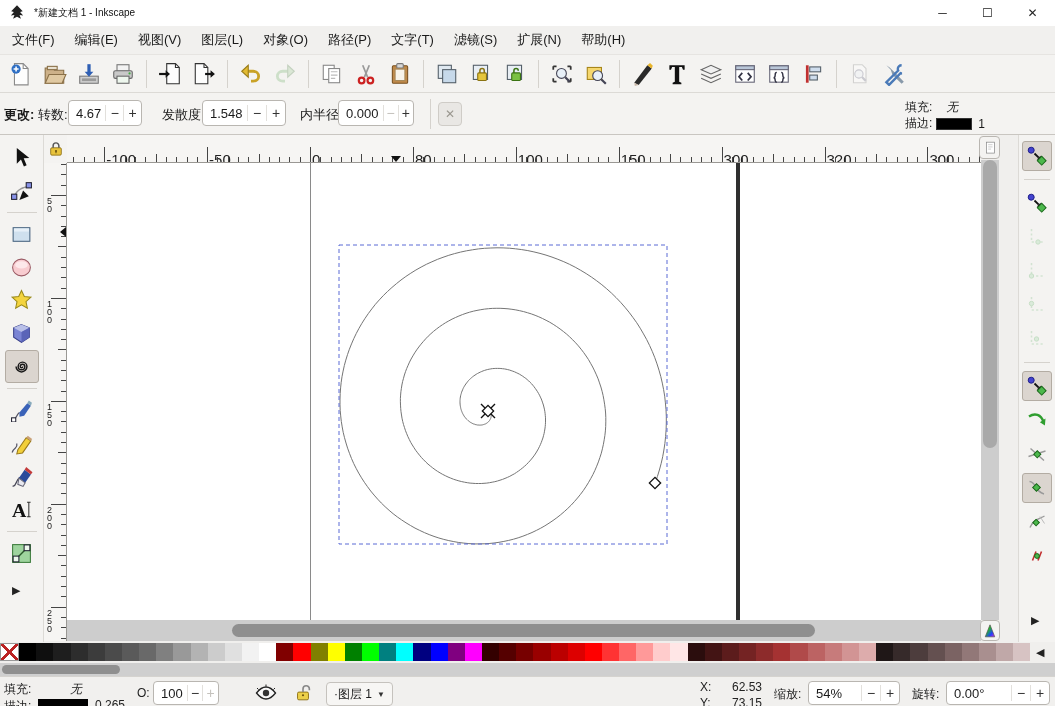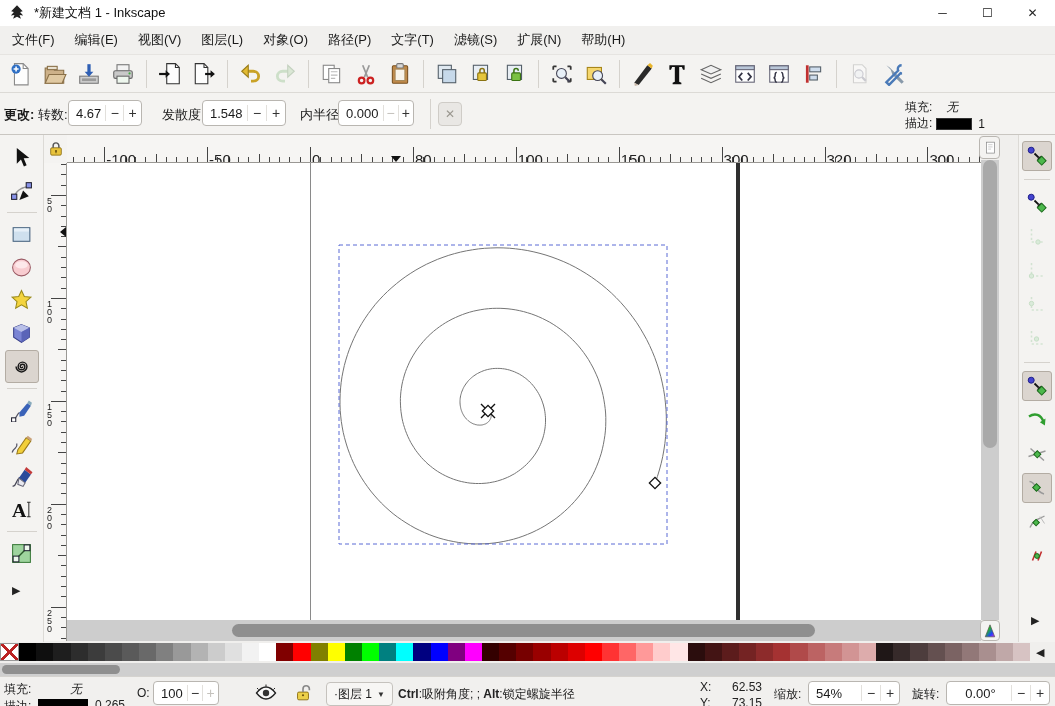--- a/index.html
+++ b/index.html
@@ -3,21 +3,21 @@
 <meta charset="utf-8">
 <style>
   * { margin:0; padding:0; box-sizing:border-box; }
   html,body { width:1055px; height:706px; overflow:hidden; background:#f0efed;
     font-family:"Liberation Sans", sans-serif; font-size:13px; color:#1a1a1a; position:relative; }
   .abs { position:absolute; }
 
   
   .titlebar { left:0; top:0; width:1055px; height:26px; background:#ffffff; display:flex; align-items:center; }
   .titlebar .logo { width:18px; height:18px; margin:0 8px 0 8px; }
-  .titlebar .title { font-size:13px; color:#111; }
+  .titlebar .title { font-size:10px; color:#111; }
   .win-btns { margin-left:auto; display:flex; height:26px; }
   .win-btn { width:45px; height:26px; display:flex; align-items:center; justify-content:center; font-size:12px; color:#222; }
 
   
   .menubar { left:0; top:26px; width:1055px; height:29px; background:#f1f0ee; display:flex; align-items:stretch; padding-left:2px; border-bottom:1px solid #e6e4e1;}
   .menu-item { padding:0 10px; display:flex; align-items:center; font-size:13px; }
 
   
   .cmdbar { left:0; top:55px; width:1055px; height:38px; background:#f4f3f1; border-bottom:1px solid #dcdad6; display:flex; align-items:center; padding-left:4px; }
   .tb-btn { width:34px; height:32px; display:flex; align-items:center; justify-content:center; border-radius:3px; }
@@ -936,32 +936,31 @@
           <circle cx="11" cy="13.5" r="1.2" fill="#6a5210"></circle>
         </svg>
       </span>
     </div>
 
   <div class="layer-dd">
     <span>·图层 1</span>
     <span class="caret">▼</span>
   </div>
 
-  <span class="sb-lbl" style="left:398px; top:9px;"><b>Ctrl</b><span>:吸附角度; ; </span><b>Alt</b><span>:锁定螺旋半径</span></span>
 
   <span class="sb-lbl" style="left:700px; top:3px;">X:</span>
   <span class="sb-lbl num-right" style="left:716px; top:3px;">62.53</span>
   <span class="sb-lbl" style="left:700px; top:19px;">Y:</span>
   <span class="sb-lbl num-right" style="left:716px; top:19px;">73.15</span>
 
   <span class="sb-lbl" style="left:774px; top:9px;">缩放:</span>
   <div class="spin" style="left:808px; top:4px; width:92px; height:24px;">
     <span class="spin-val">54%</span>
     <span class="spin-btn">−</span>
     <span class="spin-btn">+</span>
   </div>
   <span class="sb-lbl" style="left:912px; top:9px;">旋转:</span>
   <div class="spin" style="left:946px; top:4px; width:104px; height:24px;">
-    <span class="spin-val" style="text-align:center;">0.00°</span>
+    <span class="spin-val" style="text-align:left;">0.00°</span>
     <span class="spin-btn">−</span>
     <span class="spin-btn">+</span>
   </div>
 </div>
 
 </body></html>

